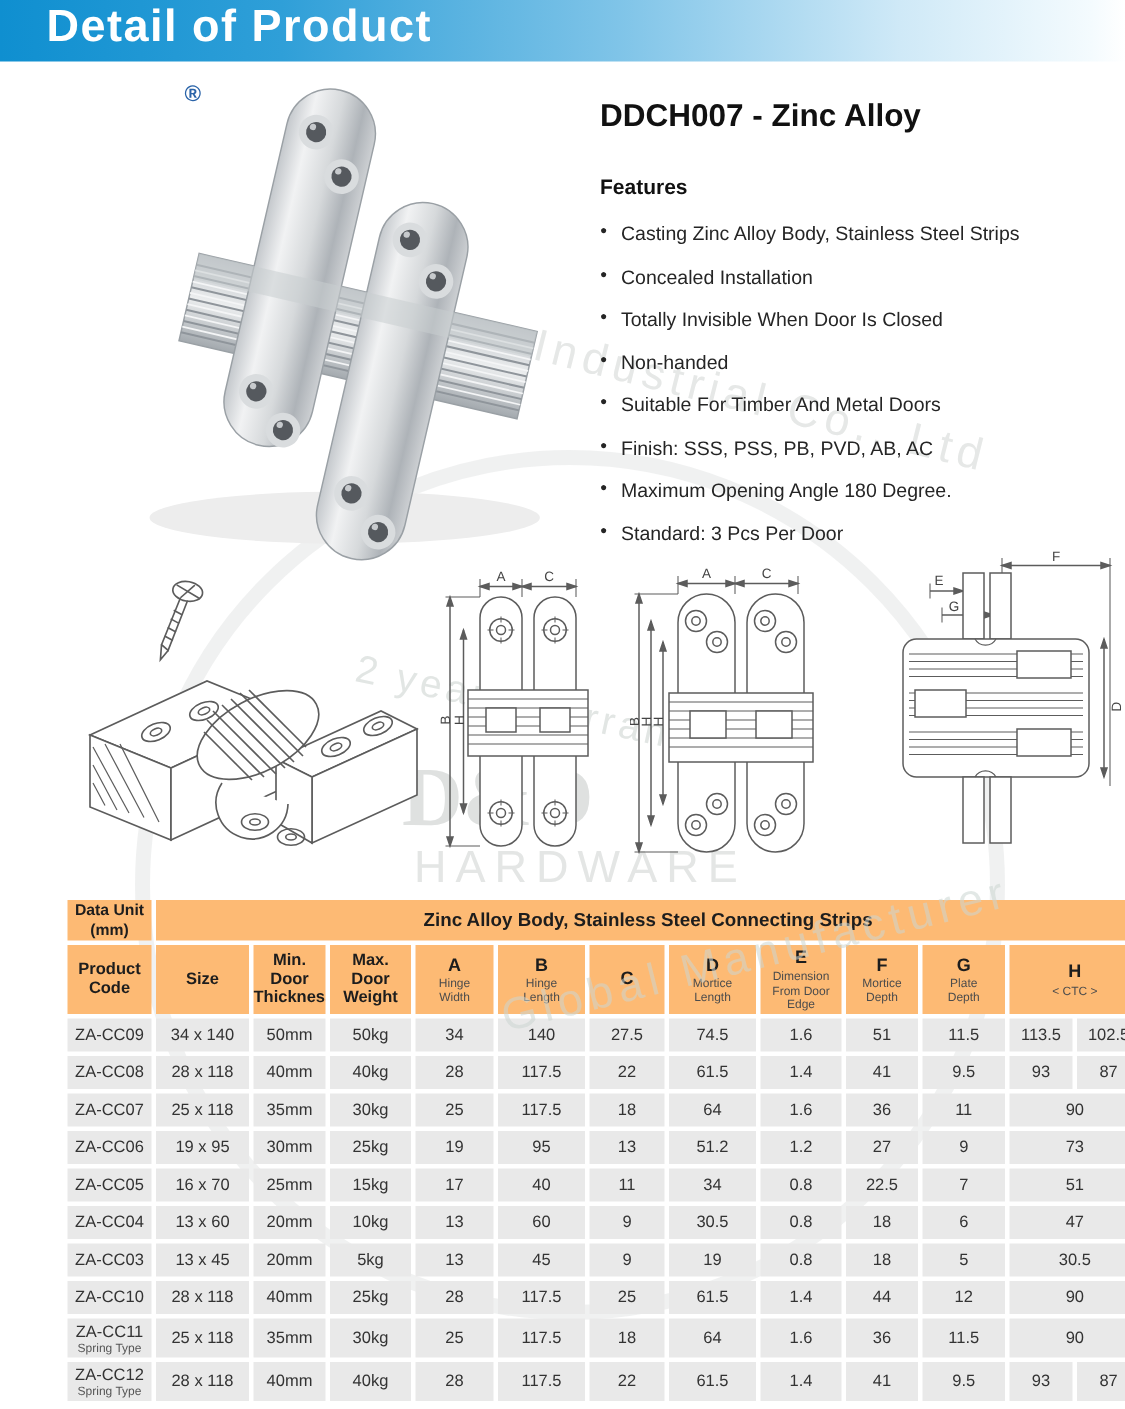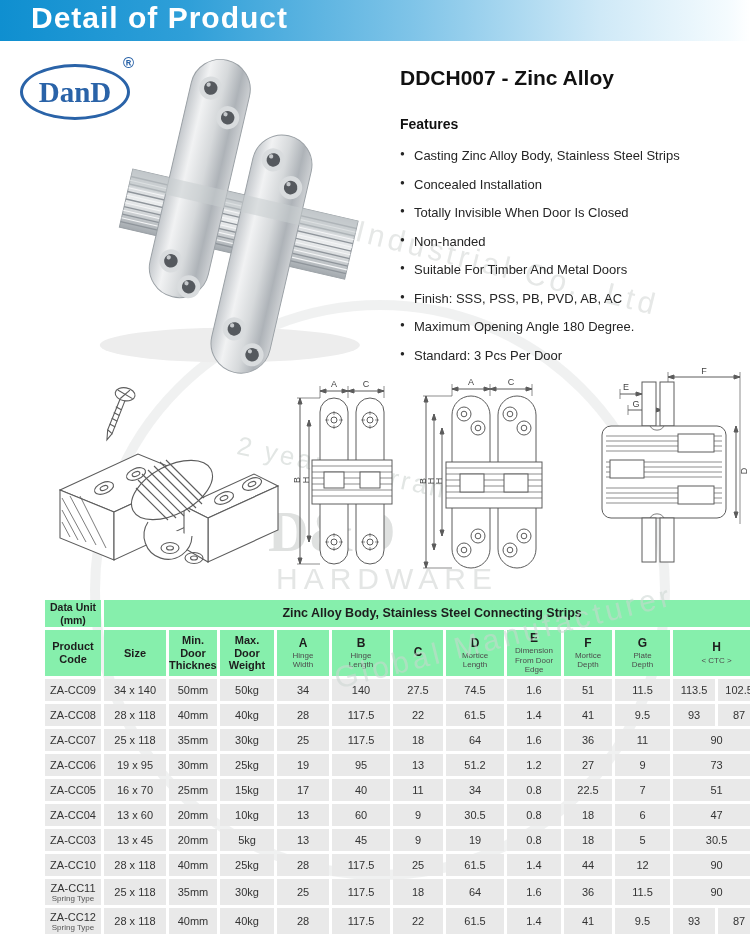--- a/index.html
+++ b/index.html
@@ -50,21 +50,21 @@
   .draw{position:absolute;z-index:1;}
   #d-iso{left:52px;top:372px;}
   #d-front1{left:292px;top:376px;}
   #d-front2{left:420px;top:374px;}
   #d-side{left:580px;top:364px;}
   svg text{font-family:"Liberation Sans", sans-serif;}
   
   .tablewrap{position:absolute;left:42px;top:597px;width:706px;z-index:2;}
   table{border-collapse:separate;border-spacing:3px;table-layout:fixed;width:706px;}
   th,td{background:#e9e9e9;text-align:center;vertical-align:middle;padding:0;color:#333;font-size:11px;overflow:hidden;}
-  thead th{background:#86efac;color:#1d1d1d;white-space:pre-line;line-height:1.15;margin-left:27px;}
+  thead th{background:#fdba74;color:#1d1d1d;white-space:pre-line;line-height:1.15;margin-left:27px;}
   tr.hr1 th{height:27px;font-size:10.5px;font-weight:bold;}
   tr.hr1 th.group{font-size:12.5px;}
   tr.hr2 th{height:46px;font-size:11px;font-weight:bold;}
   th .main{font-size:12px;font-weight:bold;line-height:1.1;}
   th .sub{font-size:8px;font-weight:normal;color:#4c4c4c;line-height:1.15;white-space:pre-line;margin-top:1px;}
   tbody td{height:22px;}
   tr.spring td{height:26px;}
   td.code .sub{font-size:8px;color:#555;line-height:1;margin-top:1px;}
 </style>
 </head>
@@ -75,23 +75,20 @@
 <div class="wm wm-dd">D&amp;D</div>
 <div class="wm wm-hw">HARDWARE</div>
 <div class="wm wm-global">Global Manufacturer</div>
 <div class="wm-circle"></div>
 
 <div class="banner">
   <div class="t">Detail of Product</div>
 </div>
 
 <div class="logo">
-  <div class="oval">
-    <span class="txt">DanD</span>
-  </div>
   <span class="reg">®</span>
 </div>
 
 <svg class="photo" viewBox="0 0 340 330">
   <defs>
     <linearGradient id="steel" x1="0" y1="0" x2="1" y2="0">
       <stop offset="0" stop-color="#c4c8cc"></stop>
         <stop offset="0.25" stop-color="#f1f2f3"></stop>
       <stop offset="0.55" stop-color="#d6d9db"></stop>
         <stop offset="0.8" stop-color="#aeb3b8"></stop>

